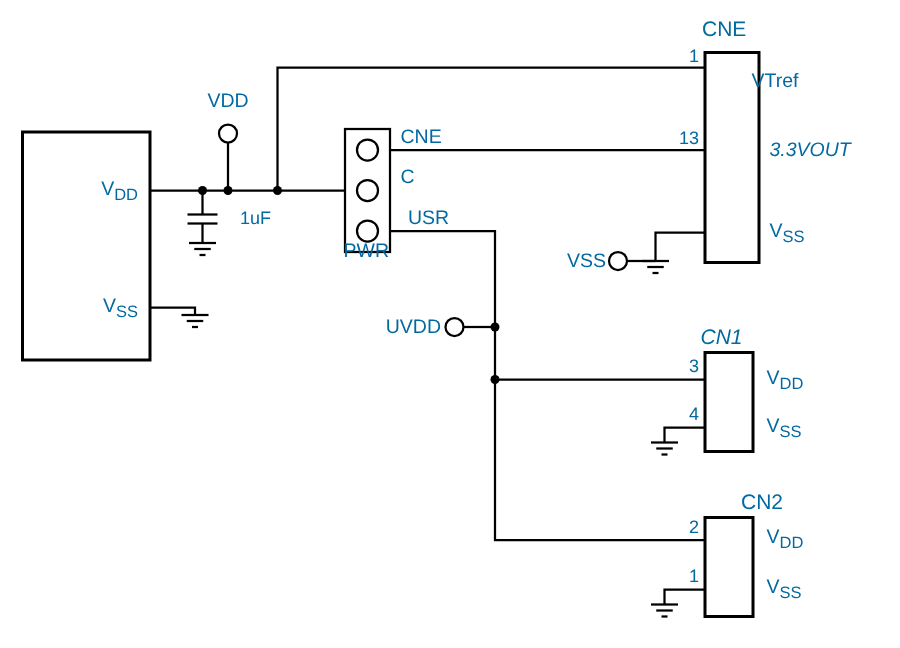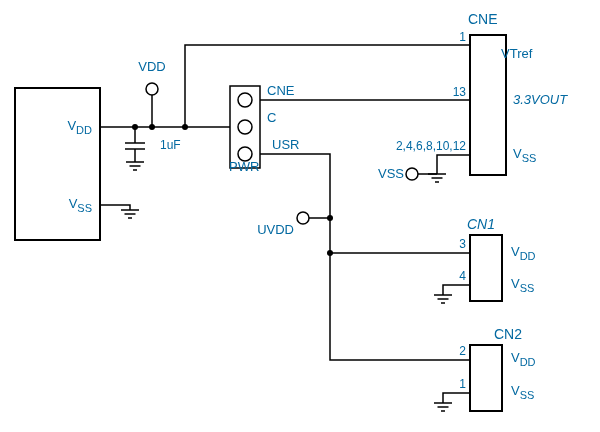--- a/index.html
+++ b/index.html
@@ -105,29 +105,28 @@
   <div class="lbl ra" style="left:48px; top:197px; width:44px;"><span>V</span><sub>SS</sub></div>
 
   <div class="lbl ca" style="left:134px; top:60px; width:36px;">VDD</div>
   <div class="lbl t12" style="left:160px; top:139px;">1uF</div>
 
   <div class="lbl" style="left:229px; top:160px;">PWR</div>
   <div class="lbl" style="left:267px; top:84px;">CNE</div>
   <div class="lbl" style="left:267px; top:111px;">C</div>
   <div class="lbl" style="left:272px; top:138px;">USR</div>
 
-  <div class="lbl ra" style="left:250px; top:211px; width:44px;margin-top:12px;">UVDD</div>
+  <div class="lbl ra" style="left:250px; top:211px; width:44px;">UVDD</div>
   <div class="lbl ra" style="left:376px; top:167px; width:28px;">VSS</div>
 
   <div class="lbl t14" style="left:468px; top:12px;">CNE</div>
   <div class="lbl t12 ra" style="left:444px; top:31px; width:22px;">1</div>
   <div class="lbl" style="left:501px; top:47px;">VTref</div>
   <div class="lbl t12 ra" style="left:440px; top:86px; width:26px;">13</div>
   <div class="lbl" style="left:513px; top:93px;font-style:italic;">3.3VOUT</div>
-  <div class="lbl t12 ra" style="left:358px; top:140px; width:108px;">2,4,6,8,10,12</div>
   <div class="lbl" style="left:513px; top:147px;"><span>V</span><sub>SS</sub></div>
 
   <div class="lbl t14" style="left:467px; top:217px;font-style:italic;">CN1</div>
   <div class="lbl t12 ra" style="left:444px; top:238px; width:22px;">3</div>
   <div class="lbl" style="left:511px; top:245px;"><span>V</span><sub>DD</sub></div>
   <div class="lbl t12 ra" style="left:444px; top:270px; width:22px;">4</div>
   <div class="lbl" style="left:511px; top:277px;"><span>V</span><sub>SS</sub></div>
 
   <div class="lbl t14" style="left:494px; top:327px;">CN2</div>
   <div class="lbl t12 ra" style="left:444px; top:345px; width:22px;">2</div>

